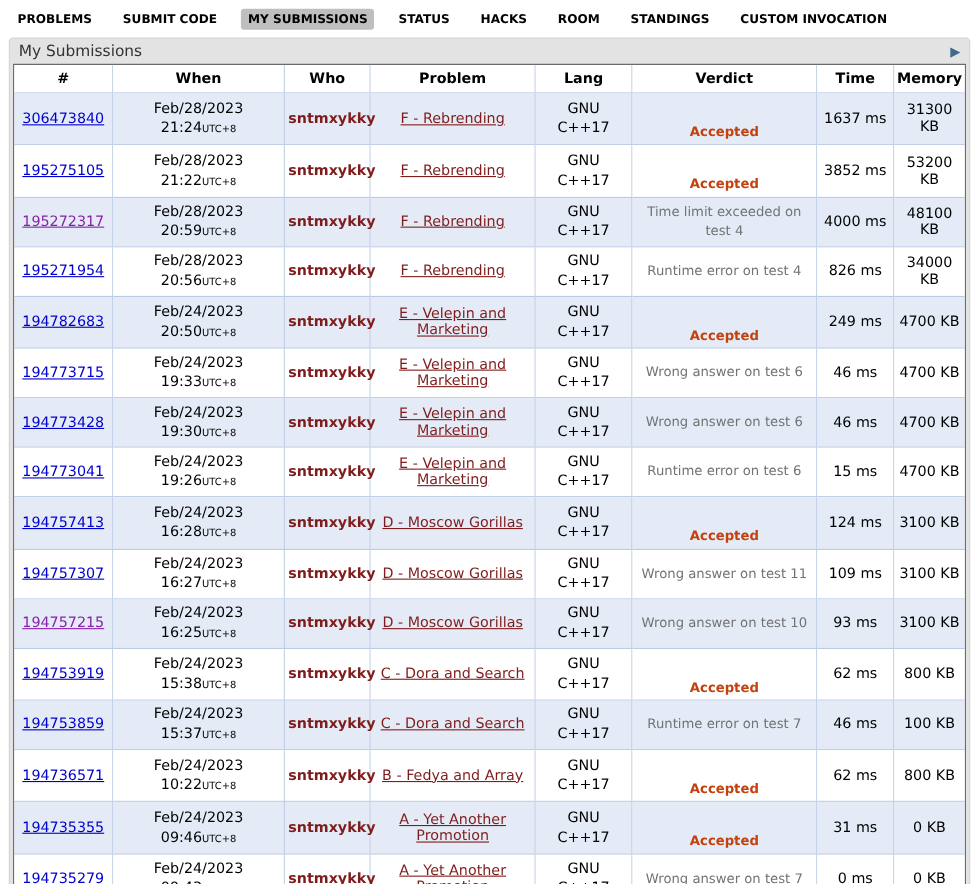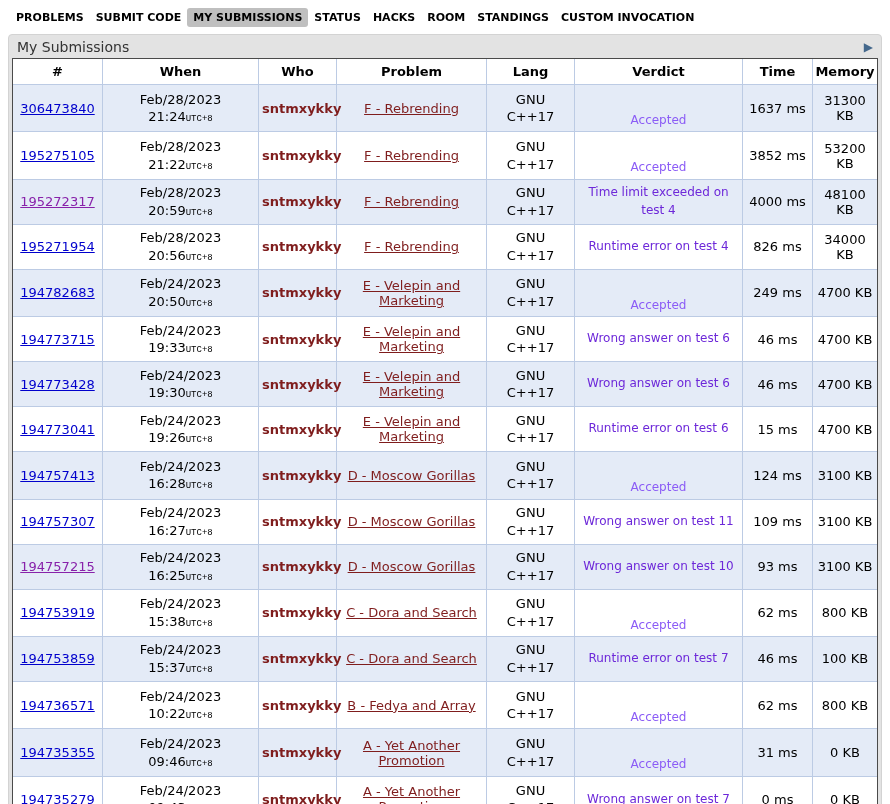--- a/index.html
+++ b/index.html
@@ -1,20 +1,20 @@
 <!DOCTYPE html>
 <html><head>
 <meta charset="utf-8">
 <style>
   * { box-sizing: border-box; }
   html,body { margin:0; padding:0; background:#ffffff; font-family:"DejaVu Sans","Liberation Sans",sans-serif; }
   .page { width:890px; min-height:804px; background:#fff; }
 
   
-  .topnav { display:flex; align-items:center; padding:8px 10px 5px 10px; }
+  .topnav { display:flex; align-items:center; gap:16px; padding:8px 10px 5px 10px; }
   .nav-item { font-size:11px; font-weight:bold; color:#000; cursor:pointer; padding:3px 6px; border-radius:3px; white-space:nowrap; text-decoration:none; }
   .nav-item.active { background:#bfbfbf; }
 
   
   .panel { margin:2px 8px 4px 8px; background:#e3e3e3; border:1px solid #d3d3d3; border-radius:4px 4px 0 0; padding:0 3px 3px 3px; }
   .caption { display:flex; justify-content:space-between; align-items:center; padding:3px 5px; height:23px; }
   .caption-title { font-size:14px; color:#333; }
   .arrow { color:#44688c; font-size:12px; line-height:1; cursor:pointer; }
 
   
@@ -27,25 +27,25 @@
   td:last-child { border-right:none; }
   tbody tr:last-child td { border-bottom:none; }
   tr.alt td { background:#e4ebf7; }
 
   a.sub { color:#0000cc; text-decoration:underline; cursor:pointer; }
   a.sub.visited { color:#8822aa; }
   a.prob { color:#7f1d1d; text-decoration:underline; cursor:pointer; }
   .user { color:#7f1d1d; font-weight:bold; cursor:pointer; }
   .lang { display:inline-block; max-width:48px; line-height:1.35; }
   .verdict { font-size:12px; line-height:1.45; display:inline-block; }
-  .verdict.accepted { color:#8b5cf6; font-weight:normal;margin-top:25px; }
-  .verdict.rejected { color:#6d28d9; }
+  .verdict.accepted { color:#c2410c; font-weight:bold;margin-top:25px; }
+  .verdict.rejected { color:#737373; }
   .when-date { line-height:1.35; }
   .when-time { line-height:1.35; }
-  .tz { font-size:9px;font-family:Liberation Mono, monospace; }
+  .tz { font-size:9px; }
 </style>
 </head>
 <body>
 
 <div class="page">
 
   <nav class="topnav">
       <a class="nav-item">PROBLEMS</a>
       <a class="nav-item">SUBMIT CODE</a>
       <a class="nav-item active">MY SUBMISSIONS</a>

